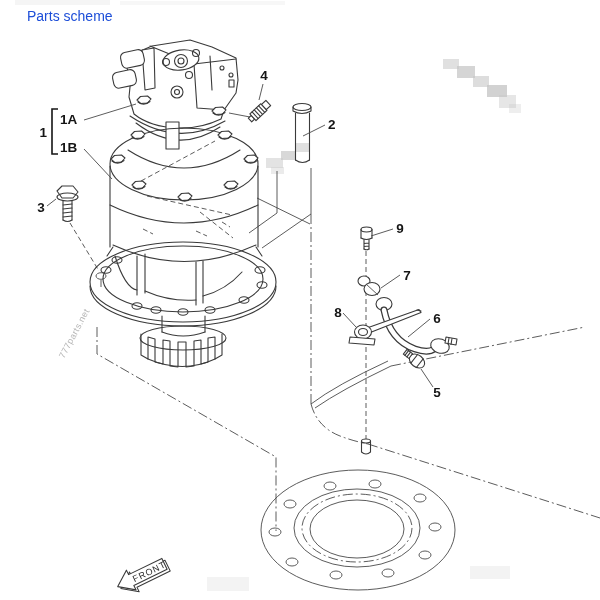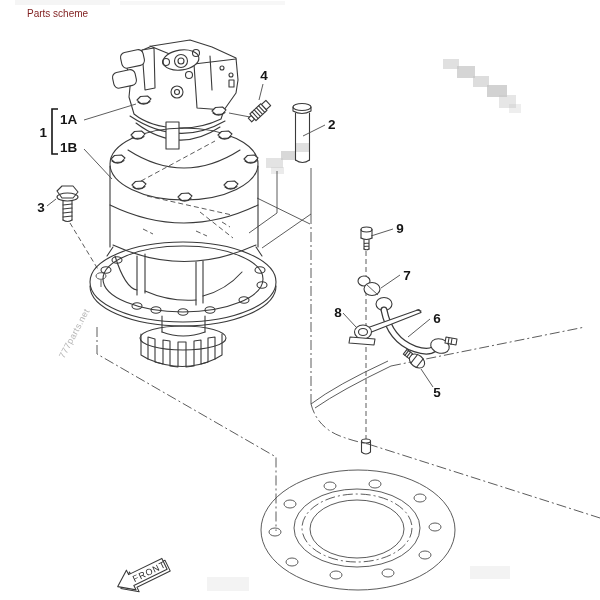--- a/index.html
+++ b/index.html
@@ -1,18 +1,18 @@
 <!DOCTYPE html>
 <html><head>
 <meta charset="utf-8">
 <style>
   html,body{margin:0;padding:0;background:#fff;}
   #screen{position:relative;width:600px;height:600px;background:#fff;overflow:hidden;
           font-family:"Liberation Sans",sans-serif;}
-  #page-title{position:absolute;left:27px;top:8px;font-size:10px;color:#7f1d1d;}
+  #page-title{position:absolute;left:27px;top:8px;font-size:14px;color:#1d4ed8;}
   svg{position:absolute;left:0;top:0;}
   svg text{font-family:"Liberation Sans",sans-serif;}
   .callout{font-size:13.5px;font-weight:bold;fill:#151515;}
   .ln{stroke:#3a3a3a;stroke-width:1.1;fill:none;stroke-linecap:round;stroke-linejoin:round;}
   .lnf{stroke:#3a3a3a;stroke-width:1.1;fill:#ffffff;stroke-linejoin:round;}
   .thin{stroke:#4a4a4a;stroke-width:0.9;fill:none;}
   .dash{stroke:#4a4a4a;stroke-width:0.9;fill:none;stroke-dasharray:5,3;}
   .dashdot{stroke:#4a4a4a;stroke-width:0.9;fill:none;stroke-dasharray:10,3,2,3;}
   .wm{fill:#c7c7c7;}
   .wm-text{font-size:9px;fill:#b5b5b5;letter-spacing:0.4px;}

